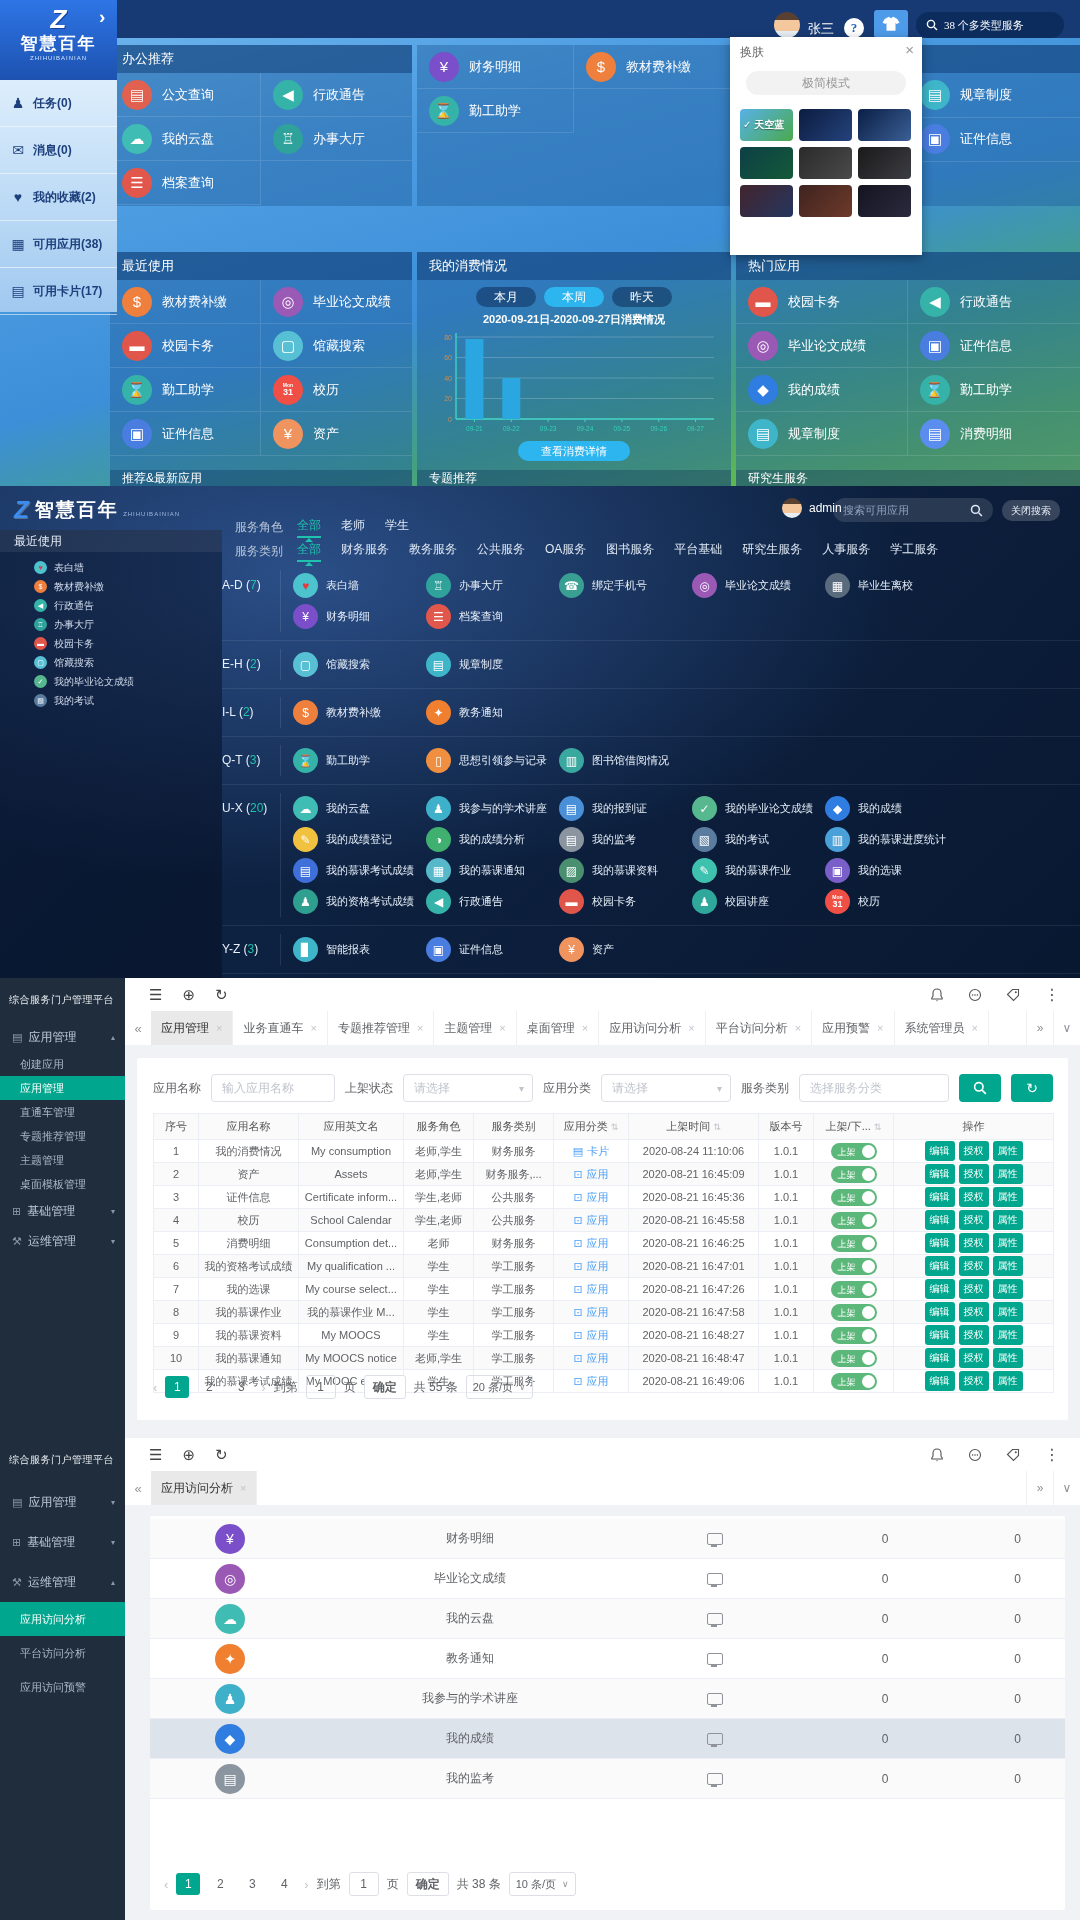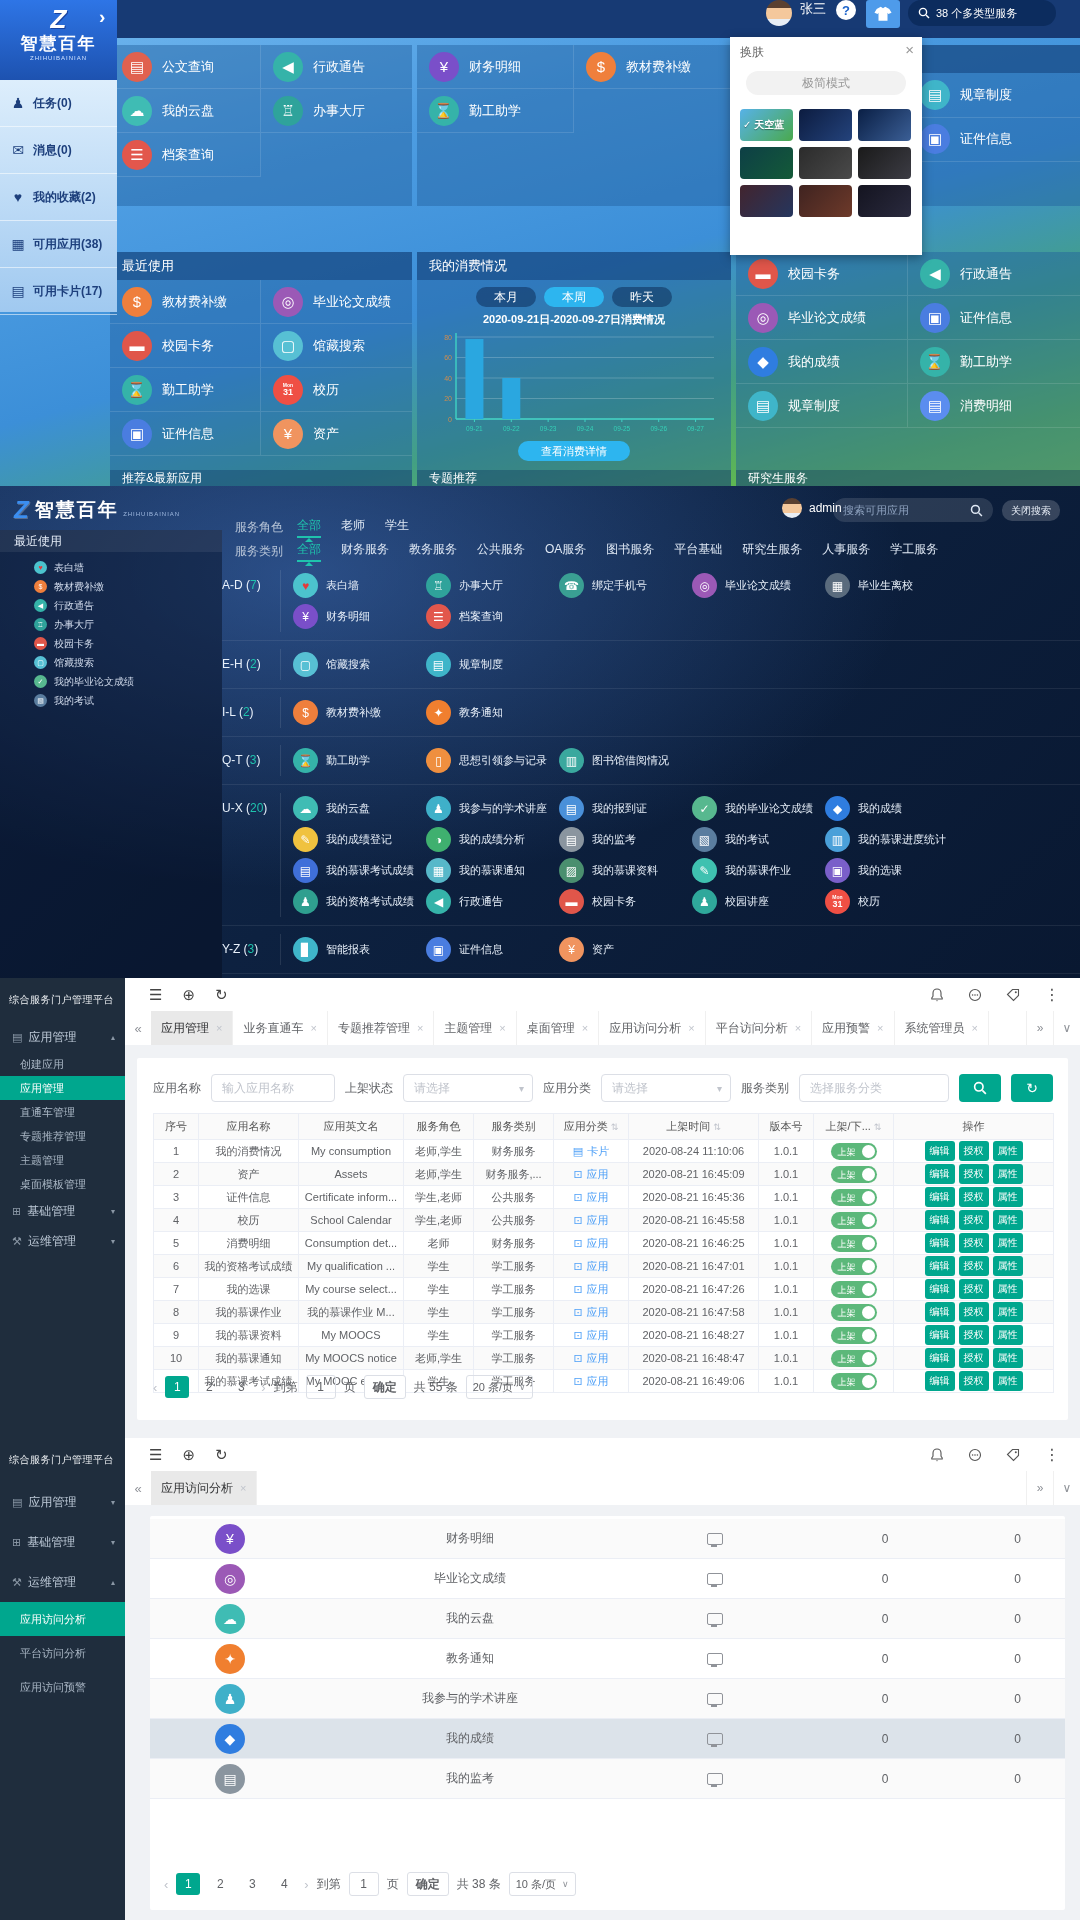--- a/index.html
+++ b/index.html
@@ -14,21 +14,21 @@
     background:linear-gradient(180deg,#2e75e6,#1d52b0);color:#fff;text-align:center;}
   .s1-logo .mark{display:block;font-style:italic;font-weight:bold;font-size:26px;line-height:30px;margin-top:4px;color:#fff;text-shadow:1px 1px 0 #1742a0;}
   .s1-logo .t{display:block;font-size:17px;font-weight:bold;letter-spacing:2px;line-height:20px;}
   .s1-logo .st{display:block;font-size:6px;letter-spacing:1px;color:#cfe2ff;line-height:8px;}
   .dt-arrow{position:absolute;left:99px;top:6px;color:#fff;font-size:19px;font-weight:bold;z-index:4;}
   .dtab-strip{position:absolute;left:115px;top:5px;height:28px;display:flex;align-items:stretch;background:rgba(16,40,88,0.55);z-index:4;}
   .dtab{display:flex;align-items:center;padding:0 14px;color:#fff;font-size:13px;border-right:1px solid rgba(255,255,255,0.15);position:relative;cursor:pointer;}
   .dtab.active{background:#0c2a5e;}
   .dtab.active::before{content:"";position:absolute;left:0;top:0;border-top:7px solid #35e0e8;border-right:7px solid transparent;}
   .dtab.sys{font-size:17px;font-weight:bold;padding:0 12px;}
-  .s1-user{position:absolute;right:12px;top:0;height:38px;display:flex;align-items:flex-start;z-index:4;}
+  .s1-user{position:absolute;right:4px;top:0;height:38px;display:flex;align-items:flex-end;z-index:4;font-family:Liberation Serif, serif;}
   .avatar{width:26px;height:26px;border-radius:50%;overflow:hidden;
     background:linear-gradient(180deg,#5a4030 0%,#5a4030 32%,#f4c89c 32%,#f4c89c 74%,#e8eef5 74%);}
   .s1-user .uname{color:#fff;font-size:13px;margin:0 10px 0 8px;}
   .helpdot{width:20px;height:20px;border-radius:50%;background:#fff;color:#1c63c9;font-weight:bold;font-size:13px;display:flex;align-items:center;justify-content:center;margin-right:10px;}
   .shirtchip{width:34px;height:28px;background:#4e9bea;border-radius:3px;display:flex;align-items:center;justify-content:center;margin-right:8px;}
   .s1-search{width:128px;height:26px;border-radius:13px;background:#0c2c5e;display:flex;align-items:center;color:#fff;font-size:11px;padding:0 10px;margin-right:12px;}
   .s1-search svg{margin-right:6px;flex:none;}
   .s1-side{position:absolute;left:0;top:80px;width:117px;height:232px;background:linear-gradient(180deg,#ddeefc,#a0c9f0);z-index:2;}
   .s1-side .sitem{height:46px;display:flex;align-items:center;border-bottom:1px solid rgba(255,255,255,0.55);cursor:pointer;}
   .s1-side .sic{width:18px;text-align:center;color:#1d3f7c;font-size:14px;margin:0 6px 0 9px;}
@@ -219,20 +219,21 @@
           <span class="sic">▦</span>
           <span class="slab">可用应用(38)</span>
         </div>
         <div class="sitem">
           <span class="sic">▤</span>
           <span class="slab">可用卡片(17)</span>
         </div>
       </div>
 
     <div class="panel p-office">
+      <div class="phead">办公推荐</div>
       <div class="pgrid" id="p-office">
           <div class="pitem">
             <span class="app-icon" style="background: rgb(224, 97, 79);">▤</span>
             <span class="plab">公文查询</span>
           </div>
           <div class="pitem">
             <span class="app-icon" style="background: rgb(53, 179, 169);">◀</span>
             <span class="plab">行政通告</span>
           </div>
           <div class="pitem">
@@ -351,20 +352,21 @@
           <line x1="195.85714285714283" y1="90" x2="195.85714285714283" y2="93" stroke="#3fd3c4" stroke-width="1"></line>
           <text x="195.85714285714283" y="102" font-size="6.5" fill="#35d0b8" text-anchor="middle">09-25</text>
           <line x1="232.7142857142857" y1="90" x2="232.7142857142857" y2="93" stroke="#3fd3c4" stroke-width="1"></line>
           <text x="232.7142857142857" y="102" font-size="6.5" fill="#35d0b8" text-anchor="middle">09-26</text>
           <line x1="269.57142857142856" y1="90" x2="269.57142857142856" y2="93" stroke="#3fd3c4" stroke-width="1"></line>
           <text x="269.57142857142856" y="102" font-size="6.5" fill="#35d0b8" text-anchor="middle">09-27</text>
         </svg>
       <div class="c-detail">查看消费详情</div>
     </div>
     <div class="panel p-hot">
+      <div class="phead">热门应用</div>
       <div class="pgrid" id="p-hot">
           <div class="pitem">
             <span class="app-icon" style="background: rgb(224, 86, 74);">▬</span>
             <span class="plab">校园卡务</span>
           </div>
           <div class="pitem">
             <span class="app-icon" style="background: rgb(53, 179, 169);">◀</span>
             <span class="plab">行政通告</span>
           </div>
           <div class="pitem">

